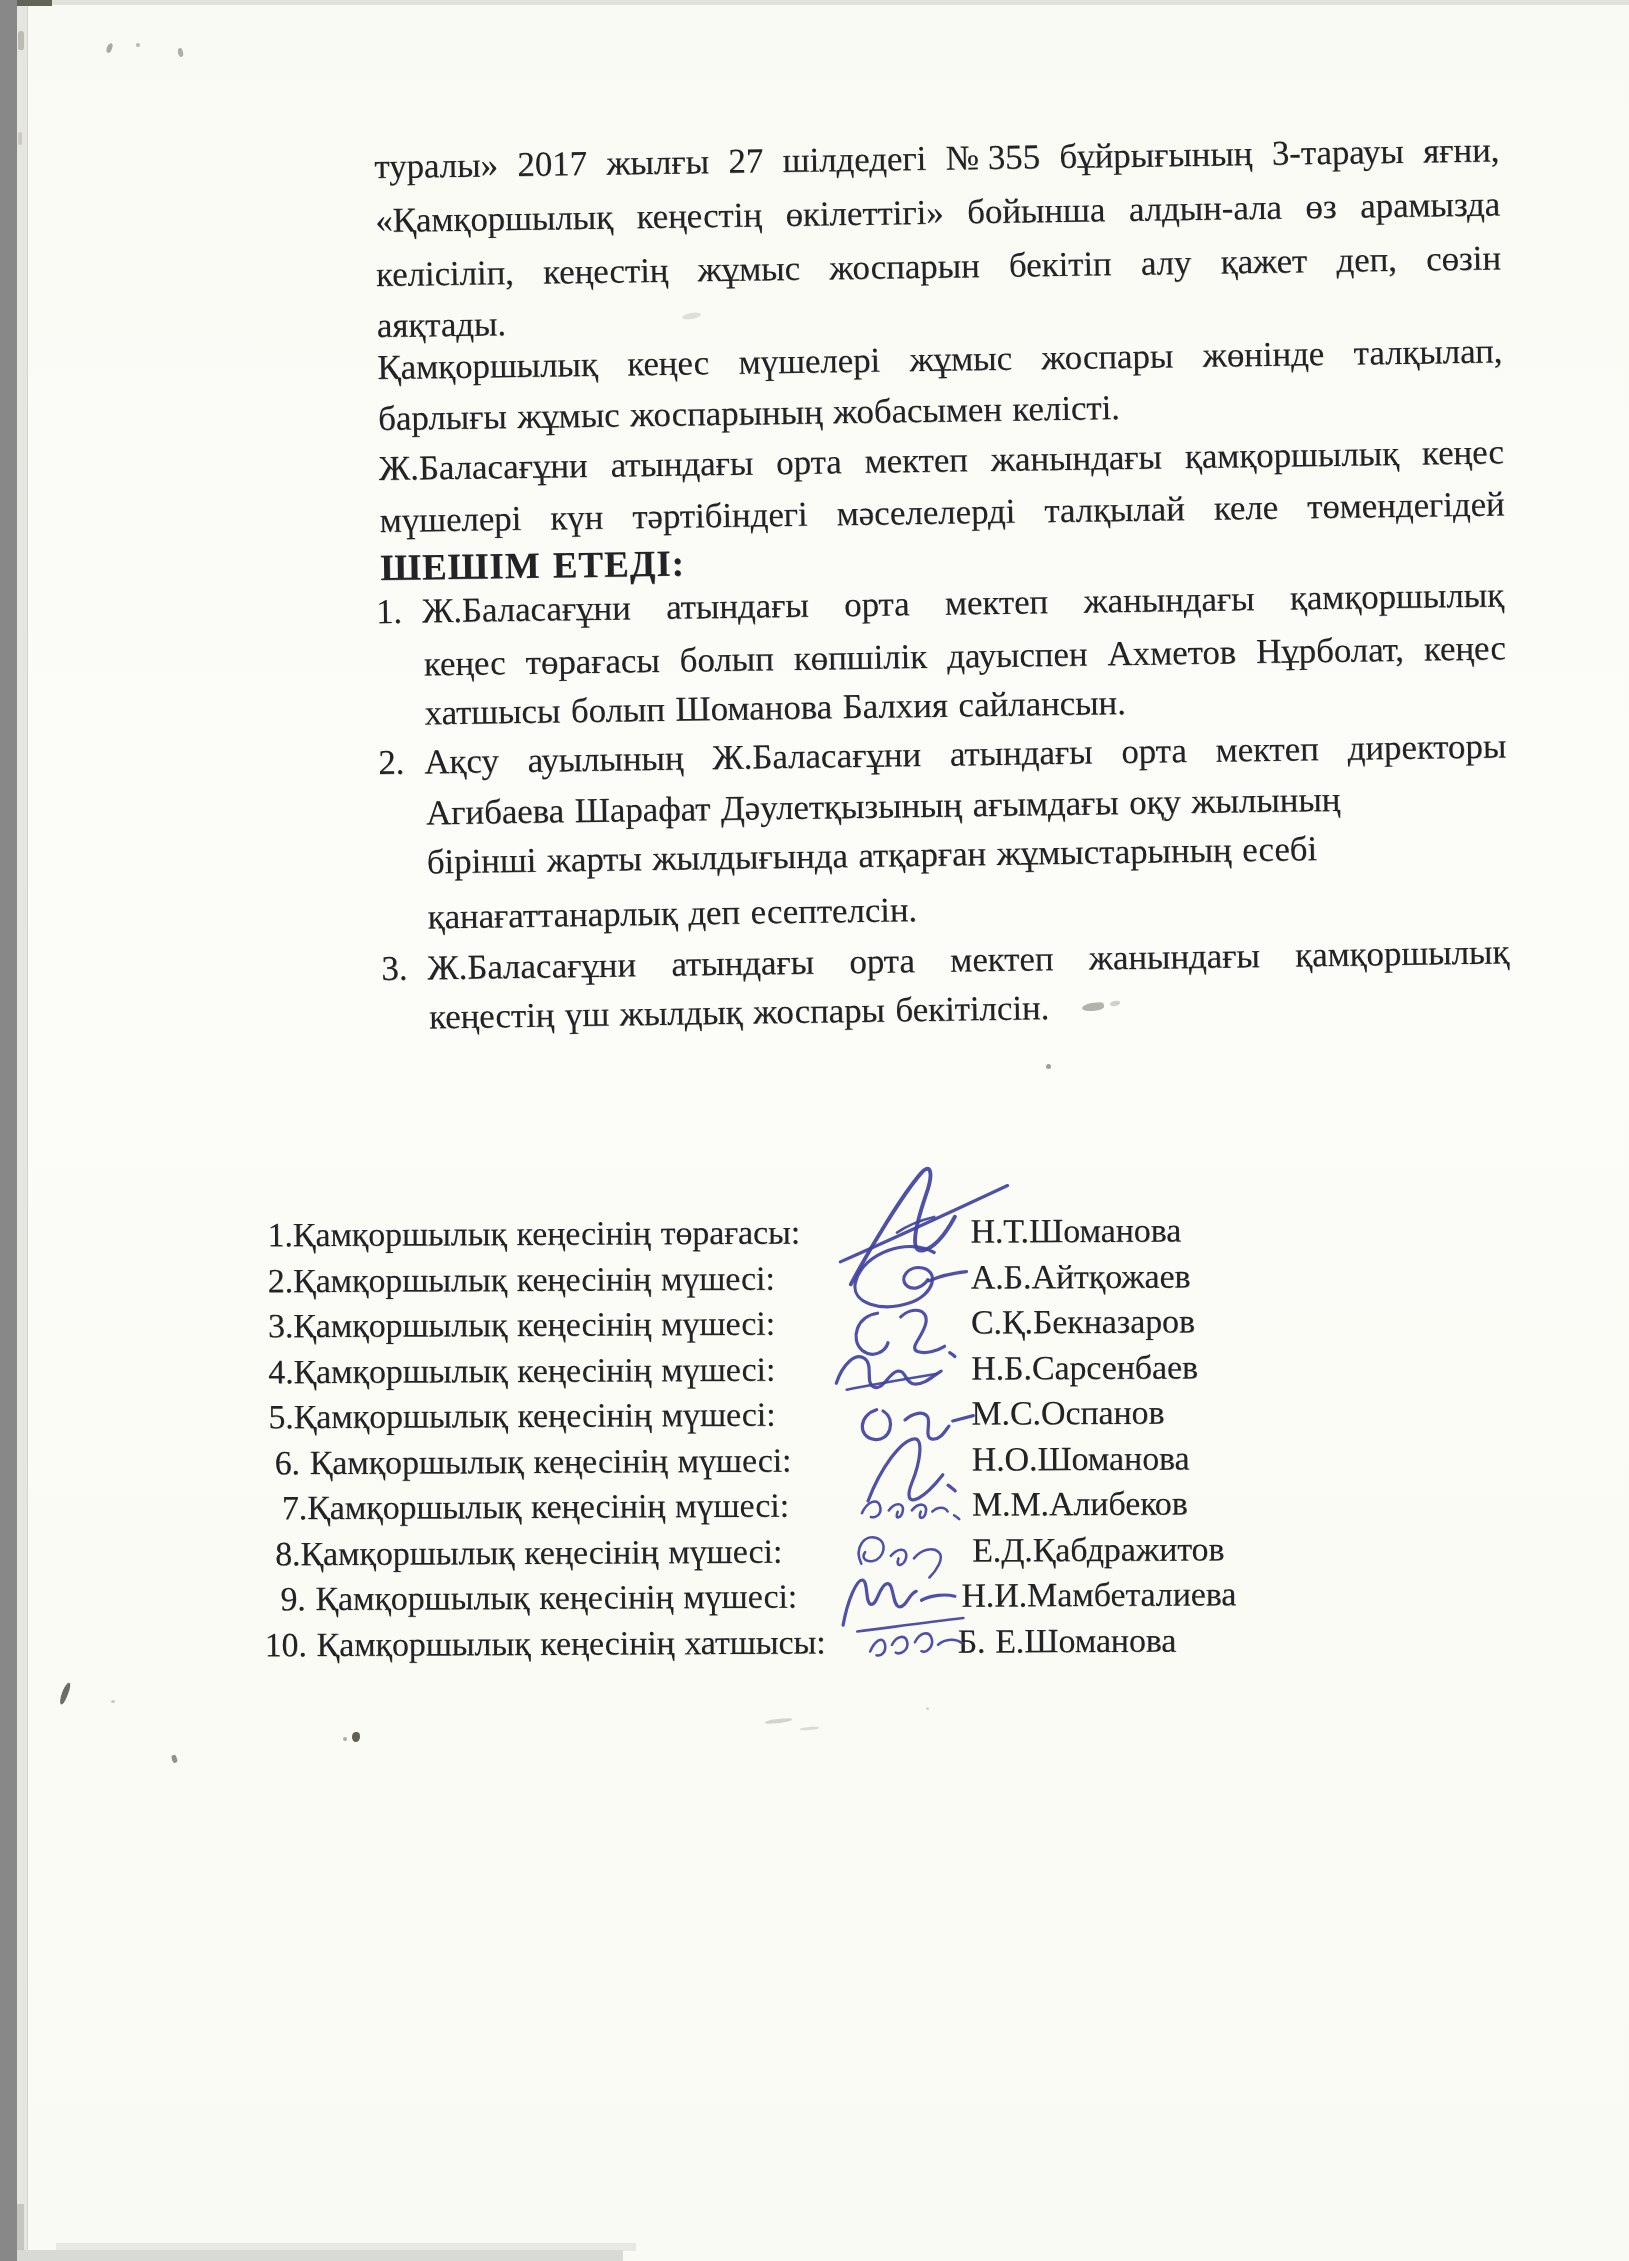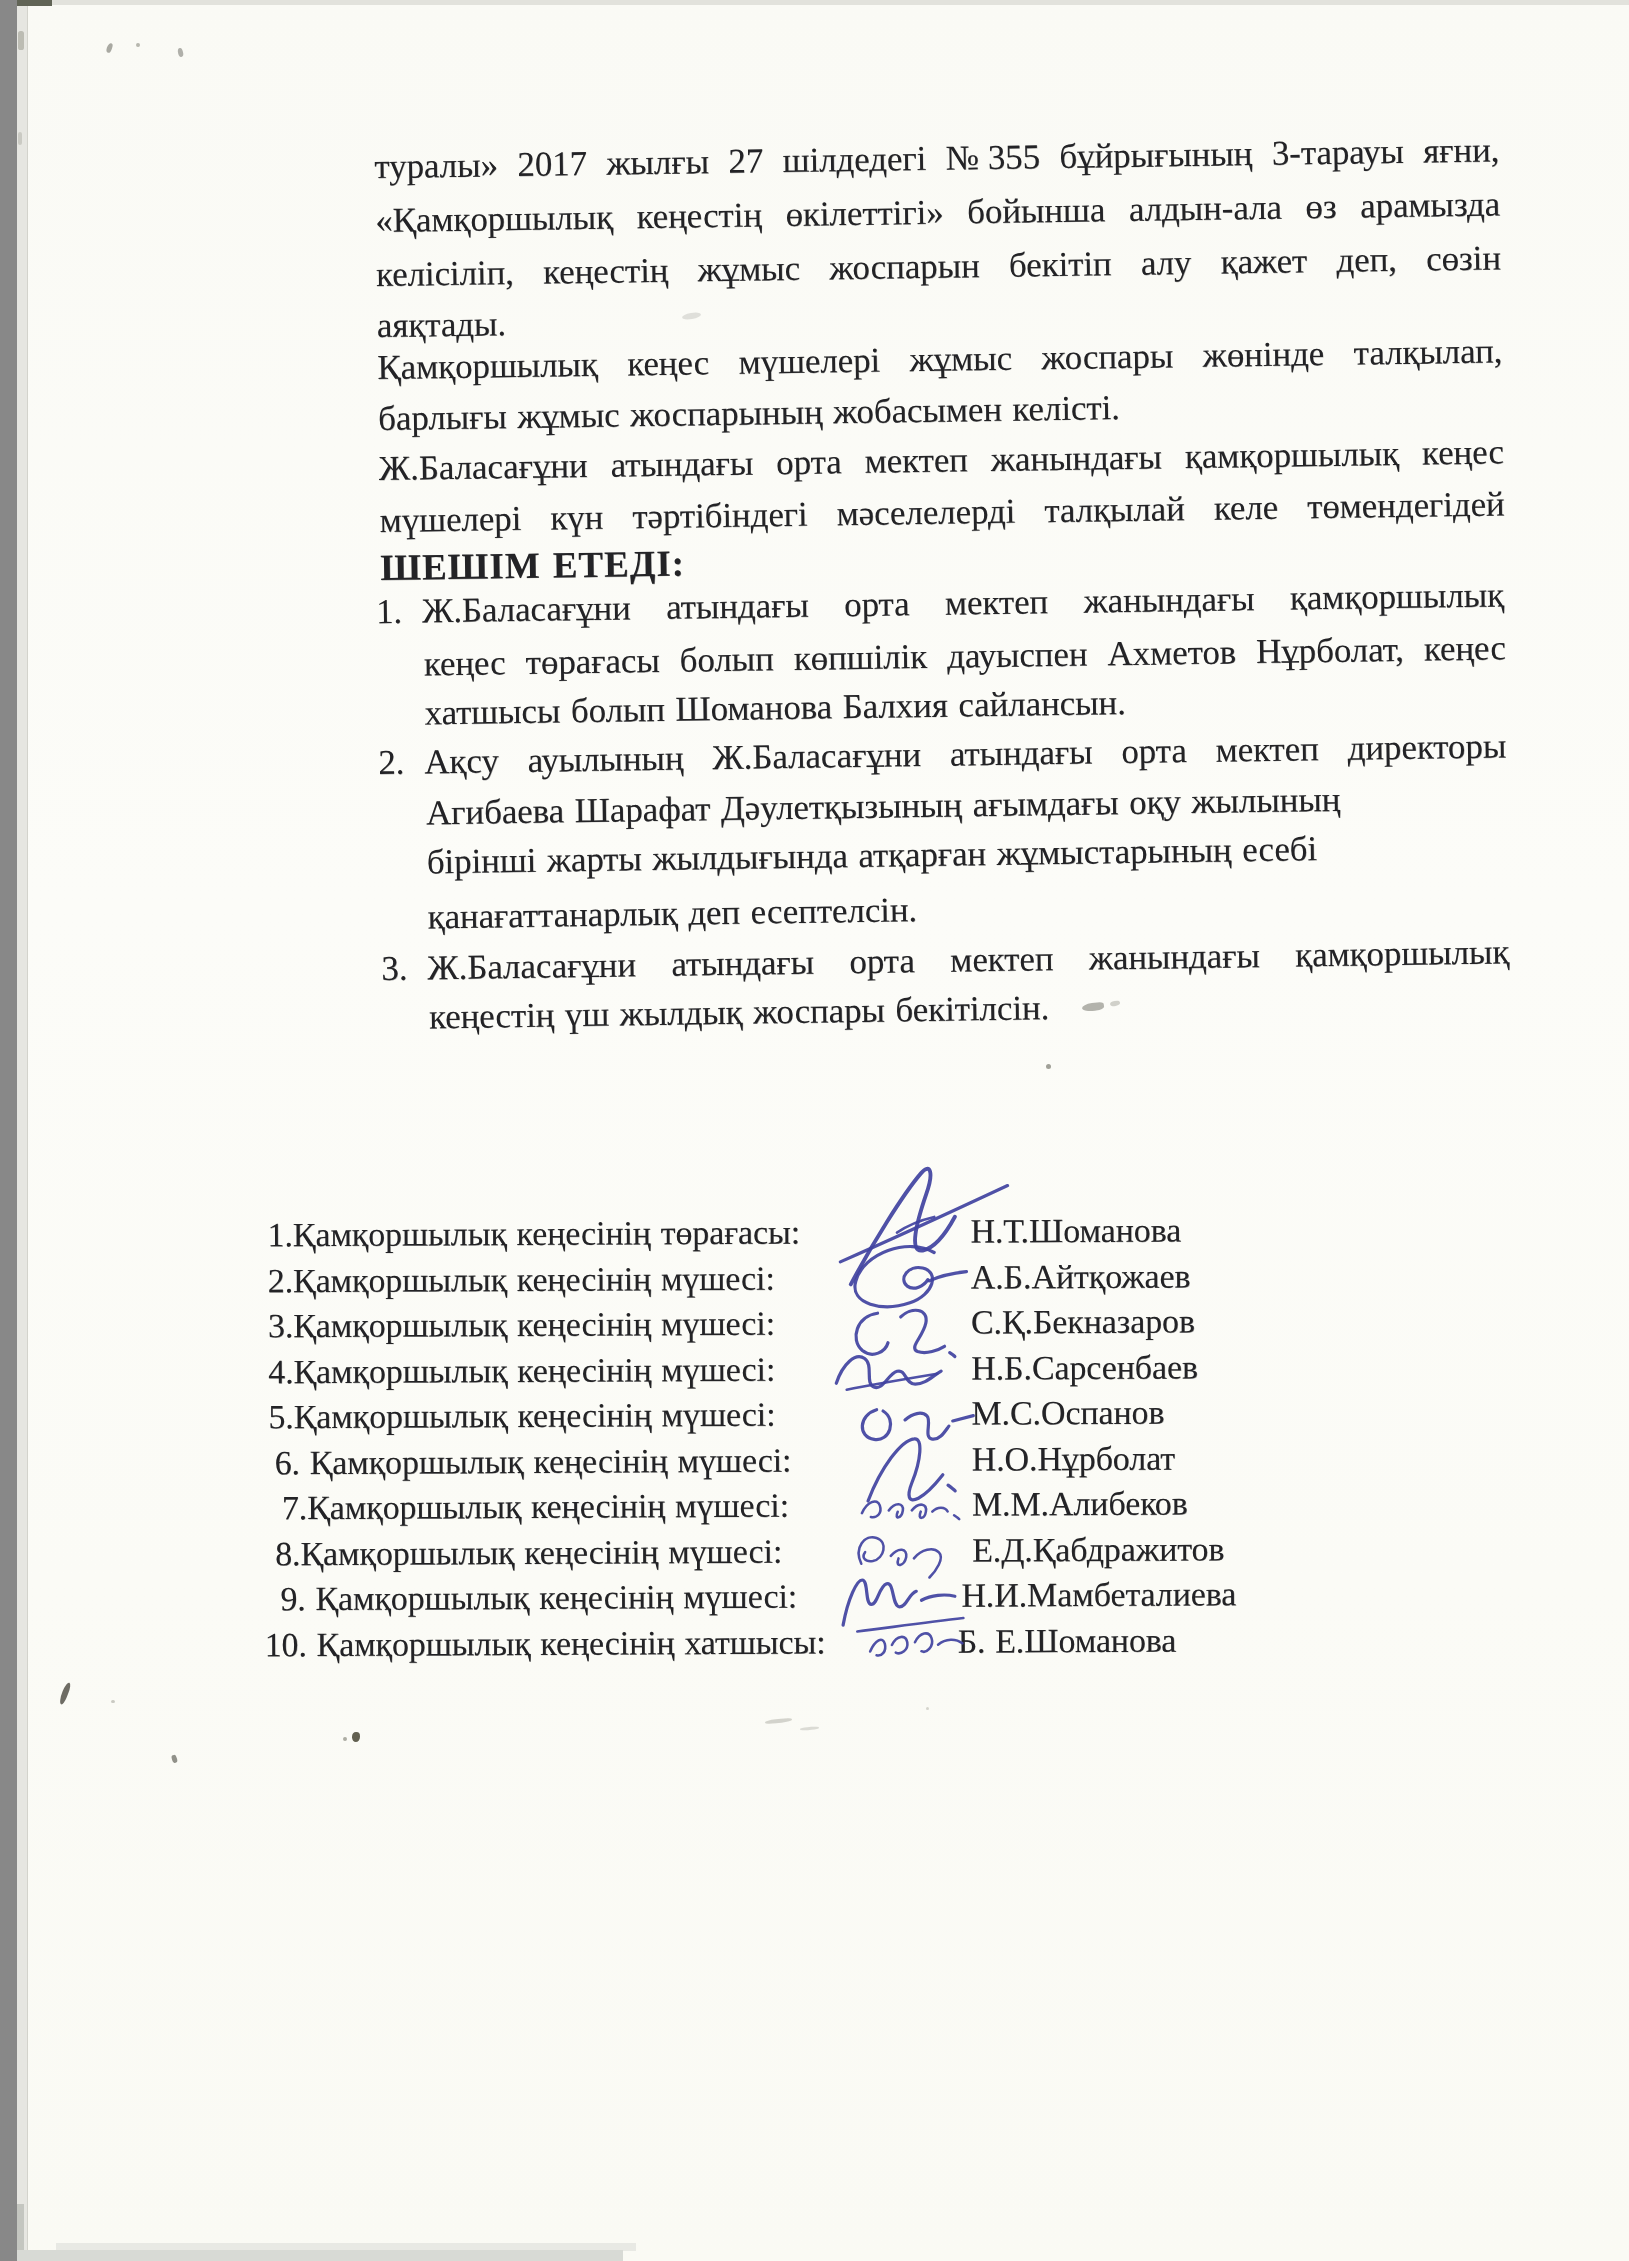--- a/index.html
+++ b/index.html
@@ -101,21 +101,21 @@
     <span class="sig-label" style="left:244px;top:1306px">3.Қамқоршылық кеңесінің мүшесі:</span>
     <span class="sig-name" style="left:947px;top:1306px">С.Қ.Бекназаров</span>
 
     <span class="sig-label" style="left:244px;top:1352px">4.Қамқоршылық кеңесінің мүшесі:</span>
     <span class="sig-name" style="left:947px;top:1352px">Н.Б.Сарсенбаев</span>
 
     <span class="sig-label" style="left:244px;top:1397px">5.Қамқоршылық кеңесінің мүшесі:</span>
     <span class="sig-name" style="left:947px;top:1397px">М.С.Оспанов</span>
 
     <span class="sig-label" style="left:250px;top:1443px">6. Қамқоршылық кеңесінің мүшесі:</span>
-    <span class="sig-name" style="left:947px;top:1443px">Н.О.Нұрболат</span>
+    <span class="sig-name" style="left:947px;top:1443px">Н.О.Шоманова</span>
 
     <span class="sig-label" style="left:257px;top:1488px">7.Қамқоршылық кеңесінің мүшесі:</span>
     <span class="sig-name" style="left:947px;top:1488px">М.М.Алибеков</span>
 
     <span class="sig-label" style="left:250px;top:1534px">8.Қамқоршылық кеңесінің мүшесі:</span>
     <span class="sig-name" style="left:947px;top:1534px">Е.Д.Қабдражитов</span>
 
     <span class="sig-label" style="left:255px;top:1579px">9. Қамқоршылық кеңесінің мүшесі:</span>
     <span class="sig-name" style="left:936px;top:1579px">Н.И.Мамбеталиева</span>
 

